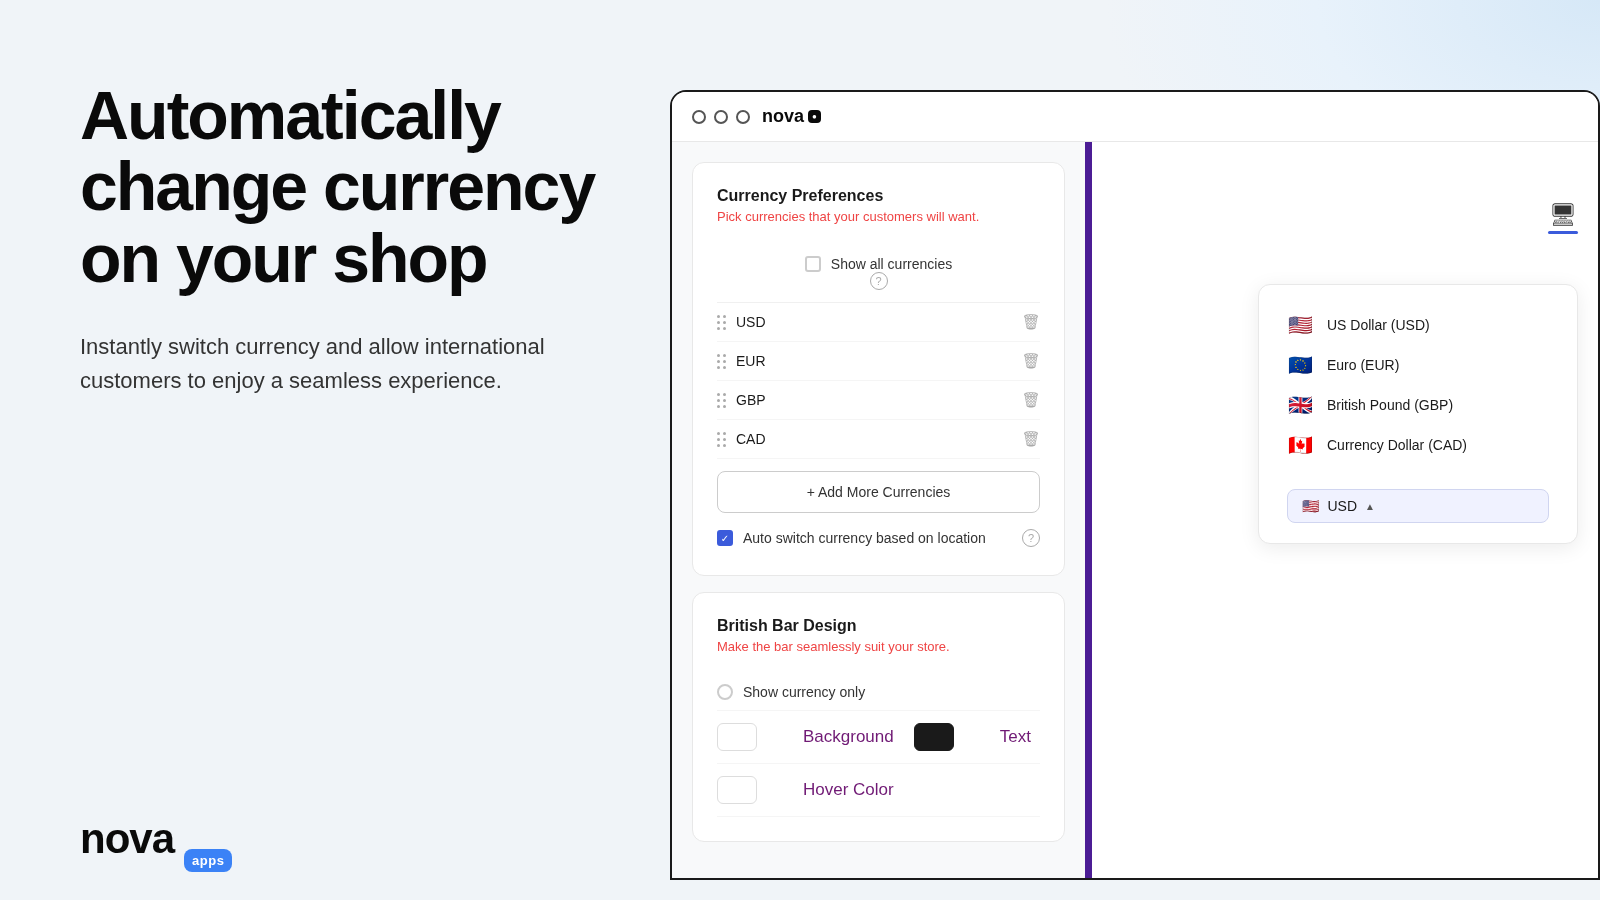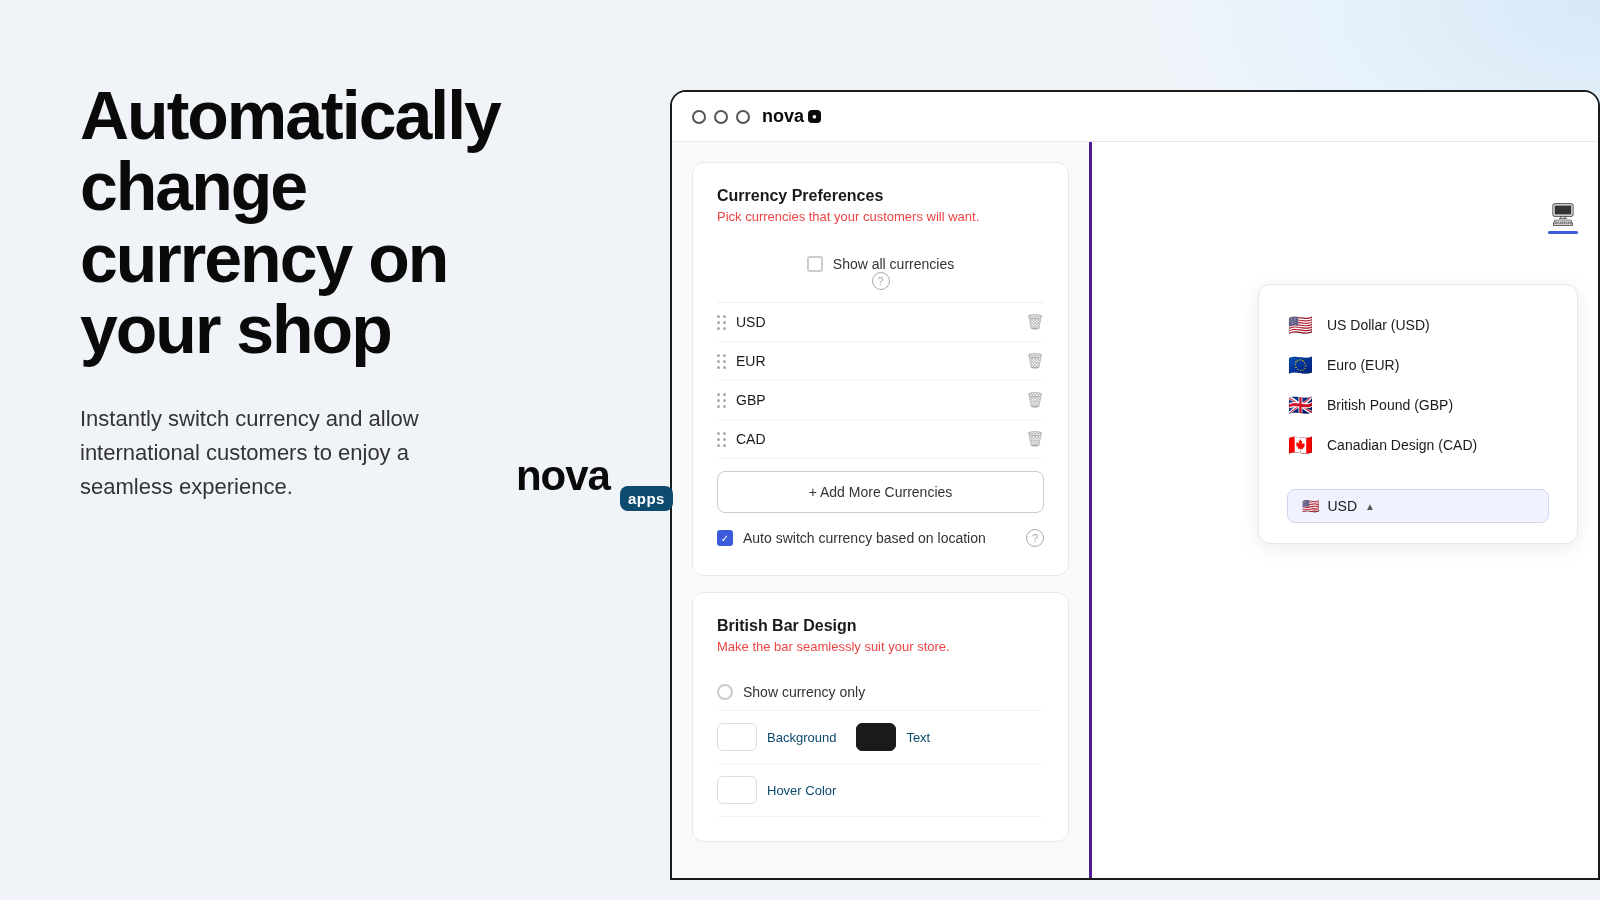--- a/index.html
+++ b/index.html
@@ -21,21 +21,21 @@
       width: 500px; height: 300px;
       background: radial-gradient(ellipse at top right, #d6e8f7 0%, #e8f2fb 40%, transparent 70%);
       pointer-events: none;
     }
 
     
     .left-panel {
       width: 670px;
       min-width: 670px;
       display: flex;
-      flex-direction: row;
+      flex-direction: column;
       justify-content: space-between;
       padding: 80px 60px 28px 80px;
       position: relative;
       z-index: 1;
       gap: 16px;
     }
 
     .left-content {}
 
     .headline {
@@ -62,25 +62,25 @@
     }
 
     .logo-text {
       font-size: 42px;
       font-weight: 900;
       color: #0a0a0a;
       letter-spacing: -1px;
     }
 
     .logo-badge {
-      background: #0c4a6e;
+      background: #3b82f6;
       color: white;
       border-radius: 8px;
       padding: 4px 8px;
-      font-size: 15px;
+      font-size: 13px;
       font-weight: 700;
       letter-spacing: 0.5px;
       margin-top: 44px;
     }
 
     
     .right-panel {
       flex: 1;
       display: flex;
       align-items: flex-start;
@@ -142,21 +142,21 @@
       overflow: hidden;
     }
 
     
     .app-main {
       width: 420px;
       min-width: 420px;
       background: #f8f9fa;
       padding: 20px;
       overflow-y: auto;
-      border-right: 3px solid #4c1d95;
+      border-right: 7px solid #4c1d95;
     }
 
     .card {
       background: white;
       border-radius: 12px;
       border: 1px solid #e8e8e8;
       padding: 24px;
       margin-bottom: 16px;
     }
 
@@ -338,22 +338,23 @@
       border-radius: 6px;
       border: 1.5px solid #ddd;
     }
 
     .color-swatch.black {
       background: #1a1a1a;
       border-color: #1a1a1a;
     }
 
     .color-label {
-      font-size: 13px;
-      color: #0c4a6e;
+      font-size: 17px;
+      color: #701a75;
+      margin-left: 36px;
     }
 
     
     .hover-row {
       display: flex;
       align-items: center;
       gap: 10px;
       padding: 12px 0;
       border-bottom: 1px solid #f5f5f5;
     }
@@ -648,21 +649,21 @@
             <span class="currency-name">Euro (EUR)</span>
           </div>
 
           <div class="currency-preview-item">
             <span class="flag-icon">🇬🇧</span>
             <span class="currency-name">British Pound (GBP)</span>
           </div>
 
           <div class="currency-preview-item">
             <span class="flag-icon">🇨🇦</span>
-            <span class="currency-name">Canadian Design (CAD)</span>
+            <span class="currency-name">Currency Dollar (CAD)</span>
           </div>
 
           <div style="padding: 8px 8px 0;">
             <div class="usd-selector">
               <span>🇺🇸</span>
               <span>USD</span>
               <span class="usd-chevron">▲</span>
             </div>
           </div>
         </div>

